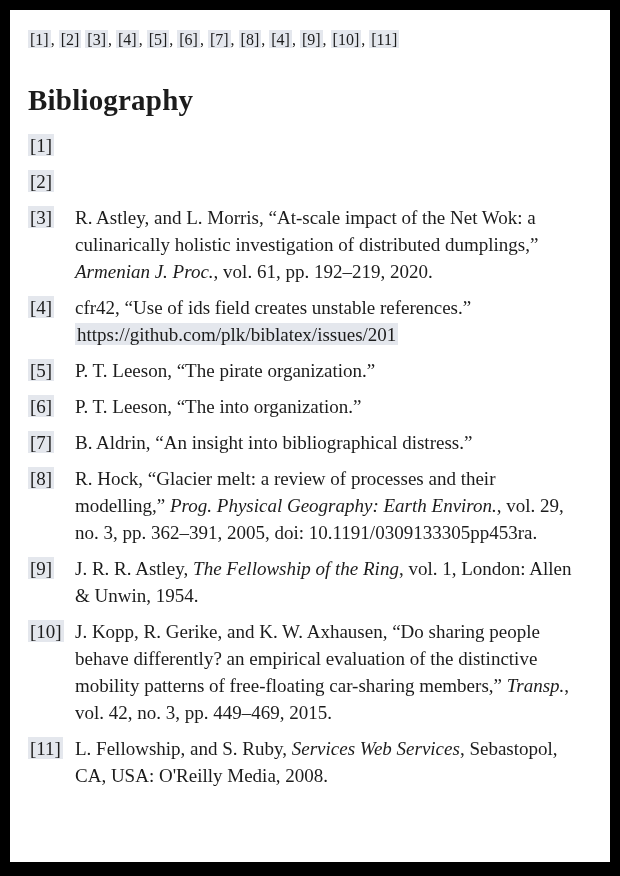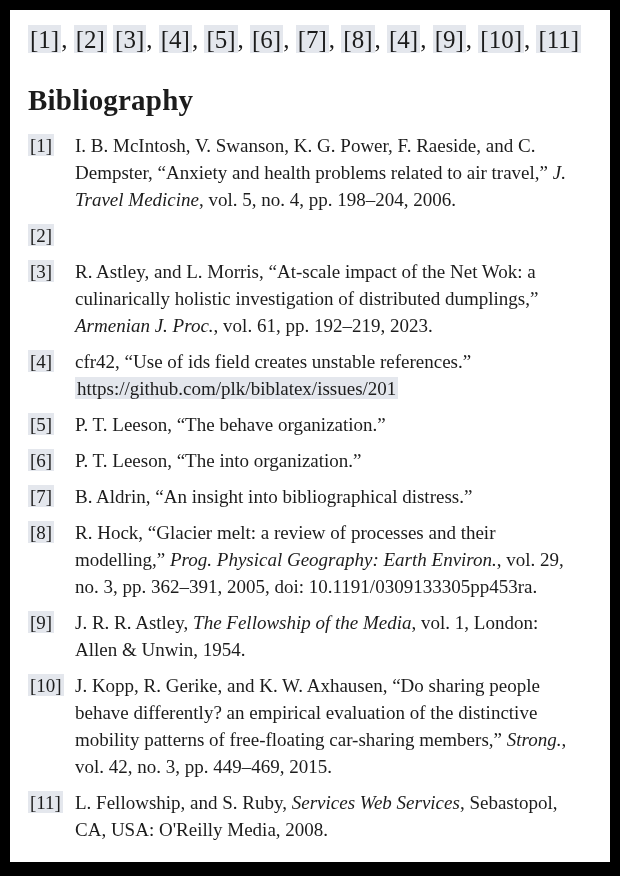--- a/index.html
+++ b/index.html
@@ -23,21 +23,21 @@
   .page{
     width:100%;height:100%;
     box-sizing:border-box;
     background:var(--page-bg);
     color:var(--text);
     padding:16px 18px 0 18px;
     overflow:hidden;
   }
   .citeline{
     margin:0;
-    font-size:25px;
+    font-size:16px;
     line-height:27px;
     white-space:nowrap;
   }
   .hl{
     background:var(--hl);
     padding:1px 2px 0 2px;
   }
   h1.title{
     margin:30px 0 15px 0;
     font-size:29px;
@@ -66,56 +66,55 @@
 </head>
 <body>
 
 <div class="frame">
   <div class="page">
     <p class="citeline" id="citeline"><span class="hl">[1]</span>, <span class="hl">[2]</span> <span class="hl">[3]</span>, <span class="hl">[4]</span>, <span class="hl">[5]</span>, <span class="hl">[6]</span>, <span class="hl">[7]</span>, <span class="hl">[8]</span>, <span class="hl">[4]</span>, <span class="hl">[9]</span>, <span class="hl">[10]</span>, <span class="hl">[11]</span></p>
     <h1 class="title">Bibliography</h1>
     <div id="reflist">
         <div class="ref">
           <span class="label-cell"><span class="hl">[1]</span></span>
-          <div class="ref-text"><span>I. B. McIntosh, V. Swanson, K. G. Power, F. Raeside, and C. Dempster, “Anxiety and health problems related to air travel,” </span><span class="it">J. Travel Medicine</span><span>, vol. 5, no. 4, pp. 198–204, 2006.</span></div>
         </div>
         <div class="ref">
           <span class="label-cell"><span class="hl">[2]</span></span>
         </div>
         <div class="ref">
           <span class="label-cell"><span class="hl">[3]</span></span>
-          <div class="ref-text"><span>R. Astley, and L. Morris, “At-scale impact of the Net Wok: a culinarically holistic investigation of distributed dumplings,” </span><span class="it">Armenian J. Proc.</span><span>, vol. 61, pp. 192–219, 2023.</span></div>
+          <div class="ref-text"><span>R. Astley, and L. Morris, “At-scale impact of the Net Wok: a culinarically holistic investigation of distributed dumplings,” </span><span class="it">Armenian J. Proc.</span><span>, vol. 61, pp. 192–219, 2020.</span></div>
         </div>
         <div class="ref">
           <span class="label-cell"><span class="hl">[4]</span></span>
           <div class="ref-text"><span>cfr42, “Use of ids field creates unstable references.” </span><span class="hl link">https://github.com/plk/biblatex/issues/201</span></div>
         </div>
         <div class="ref">
           <span class="label-cell"><span class="hl">[5]</span></span>
-          <div class="ref-text"><span>P. T. Leeson, “The behave organization.”</span></div>
+          <div class="ref-text"><span>P. T. Leeson, “The pirate organization.”</span></div>
         </div>
         <div class="ref">
           <span class="label-cell"><span class="hl">[6]</span></span>
           <div class="ref-text"><span>P. T. Leeson, “The into organization.”</span></div>
         </div>
         <div class="ref">
           <span class="label-cell"><span class="hl">[7]</span></span>
           <div class="ref-text"><span>B. Aldrin, “An insight into bibliographical distress.”</span></div>
         </div>
         <div class="ref">
           <span class="label-cell"><span class="hl">[8]</span></span>
           <div class="ref-text"><span>R. Hock, “Glacier melt: a review of processes and their modelling,” </span><span class="it">Prog. Physical Geography: Earth Environ.</span><span>, vol. 29, no. 3, pp. 362–391, 2005, doi: 10.1191/0309133305pp453ra.</span></div>
         </div>
         <div class="ref">
           <span class="label-cell"><span class="hl">[9]</span></span>
-          <div class="ref-text"><span>J. R. R. Astley, </span><span class="it">The Fellowship of the Media</span><span>, vol. 1, London: Allen &amp; Unwin, 1954.</span></div>
+          <div class="ref-text"><span>J. R. R. Astley, </span><span class="it">The Fellowship of the Ring</span><span>, vol. 1, London: Allen &amp; Unwin, 1954.</span></div>
         </div>
         <div class="ref">
           <span class="label-cell"><span class="hl">[10]</span></span>
-          <div class="ref-text"><span>J. Kopp, R. Gerike, and K. W. Axhausen, “Do sharing people behave differently? an empirical evaluation of the distinctive mobility patterns of free-floating car-sharing members,” </span><span class="it">Strong.</span><span>, vol. 42, no. 3, pp. 449–469, 2015.</span></div>
+          <div class="ref-text"><span>J. Kopp, R. Gerike, and K. W. Axhausen, “Do sharing people behave differently? an empirical evaluation of the distinctive mobility patterns of free-floating car-sharing members,” </span><span class="it">Transp.</span><span>, vol. 42, no. 3, pp. 449–469, 2015.</span></div>
         </div>
         <div class="ref">
           <span class="label-cell"><span class="hl">[11]</span></span>
           <div class="ref-text"><span>L. Fellowship, and S. Ruby, </span><span class="it">Services Web Services</span><span>, Sebastopol, CA, USA: O'Reilly Media, 2008.</span></div>
         </div>
       </div>
   </div>
 </div>
 
 </body></html>

